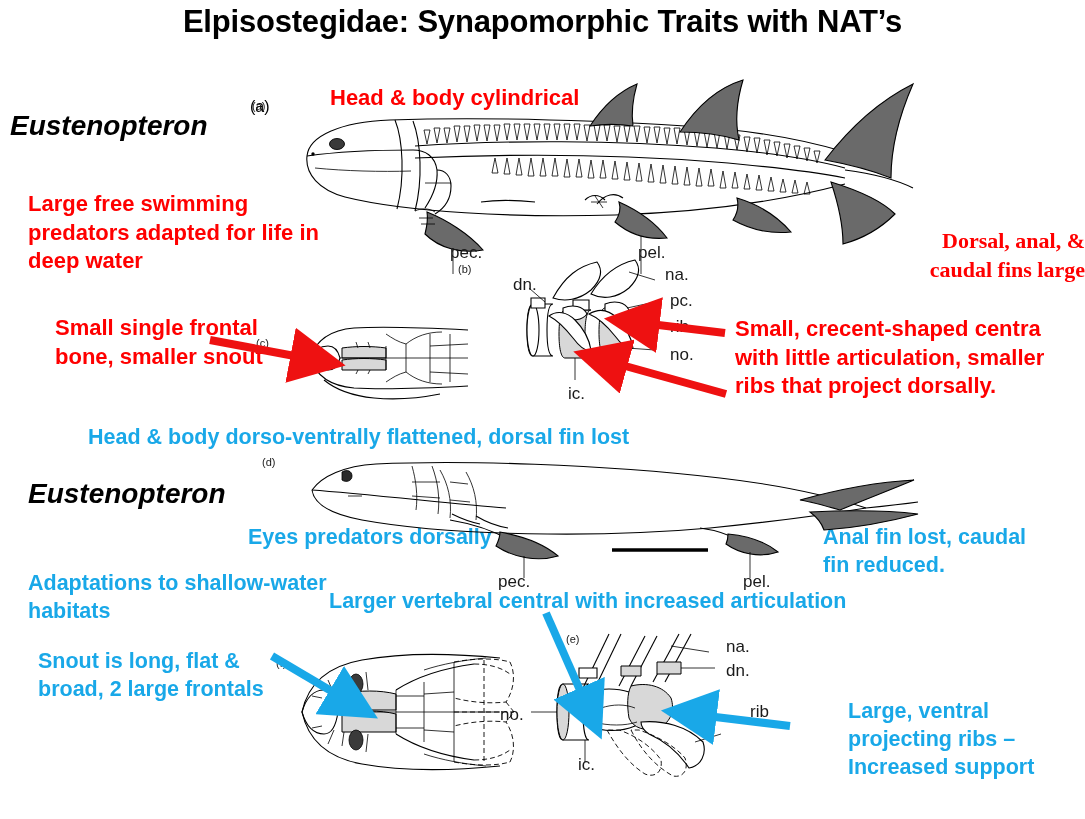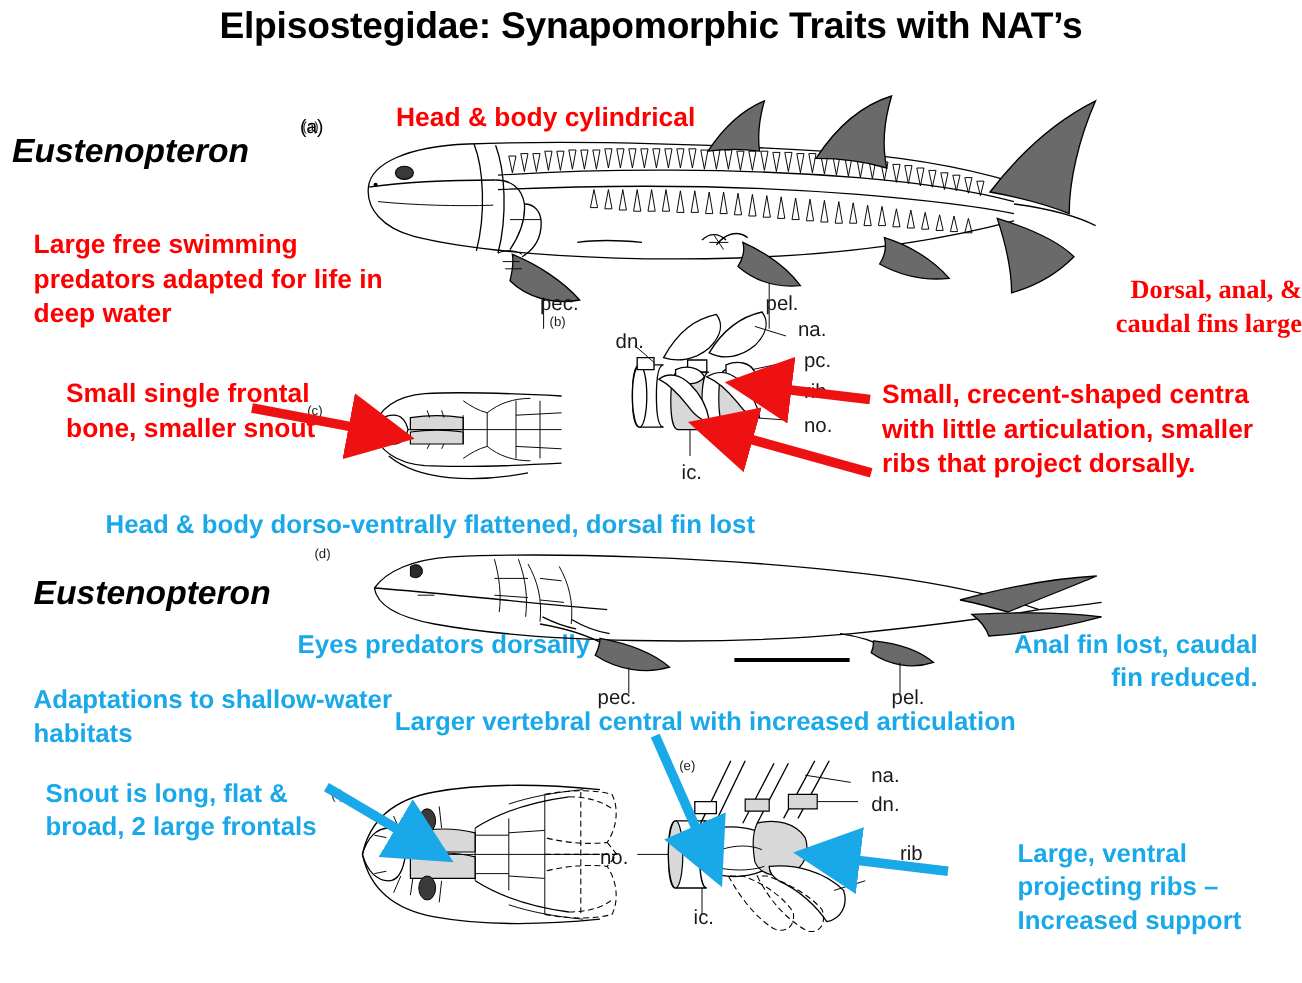--- a/index.html
+++ b/index.html
@@ -56,21 +56,21 @@
 
 <div class="abs red-note" style="left:330px;top:84px;width:320px;">Head &amp; body cylindrical</div>
 <div class="abs red-note" style="left:28px;top:190px;width:310px;">Large free swimming predators adapted for life in deep water</div>
 <div class="abs red-note" style="left:55px;top:314px;width:210px;">Small single frontal bone, smaller snout</div>
 <div class="abs red-note" style="left:880px;top:227px;width:205px;text-align:right;font-family:Liberation Serif, serif;">Dorsal, anal, &amp; caudal fins large</div>
 <div class="abs red-note" style="left:735px;top:315px;width:348px;">Small, crecent-shaped centra with little articulation, smaller ribs that project dorsally.</div>
 
 <div class="abs cyan-note" style="left:88px;top:424px;width:660px;">Head &amp; body dorso-ventrally flattened, dorsal fin lost</div>
 <div class="abs cyan-note" style="left:248px;top:524px;width:300px;">Eyes predators dorsally</div>
 <div class="abs cyan-note" style="left:28px;top:560px;width:300px;margin-top:10px;">Adaptations to shallow-water habitats</div>
-<div class="abs cyan-note" style="left:823px;top:524px;width:225px;text-align:right;">Anal fin lost, caudal fin reduced.</div>
+<div class="abs cyan-note" style="left:823px;top:524px;width:225px;text-align:left;">Anal fin lost, caudal fin reduced.</div>
 <div class="abs cyan-note" style="left:329px;top:588px;width:580px;">Larger vertebral central with increased articulation</div>
 <div class="abs cyan-note" style="left:38px;top:648px;width:270px;">Snout is long, flat &amp; broad, 2 large frontals</div>
 <div class="abs cyan-note" style="left:800px;top:698px;width:250px;margin-left:48px;">Large, ventral projecting ribs – Increased support</div>
 
 <div class="abs" style="left:250px;top:98px;">(a)</div>
 
 <div class="abs" style="left:285px;top:78px;width:680px;height:190px;">
 <svg width="680" height="190" viewBox="0 0 680 190">
 
   <path class="ln" d="M22,78 C24,58 55,44 105,42 C190,39 300,42 400,48 C470,52 520,62 560,74"></path>

